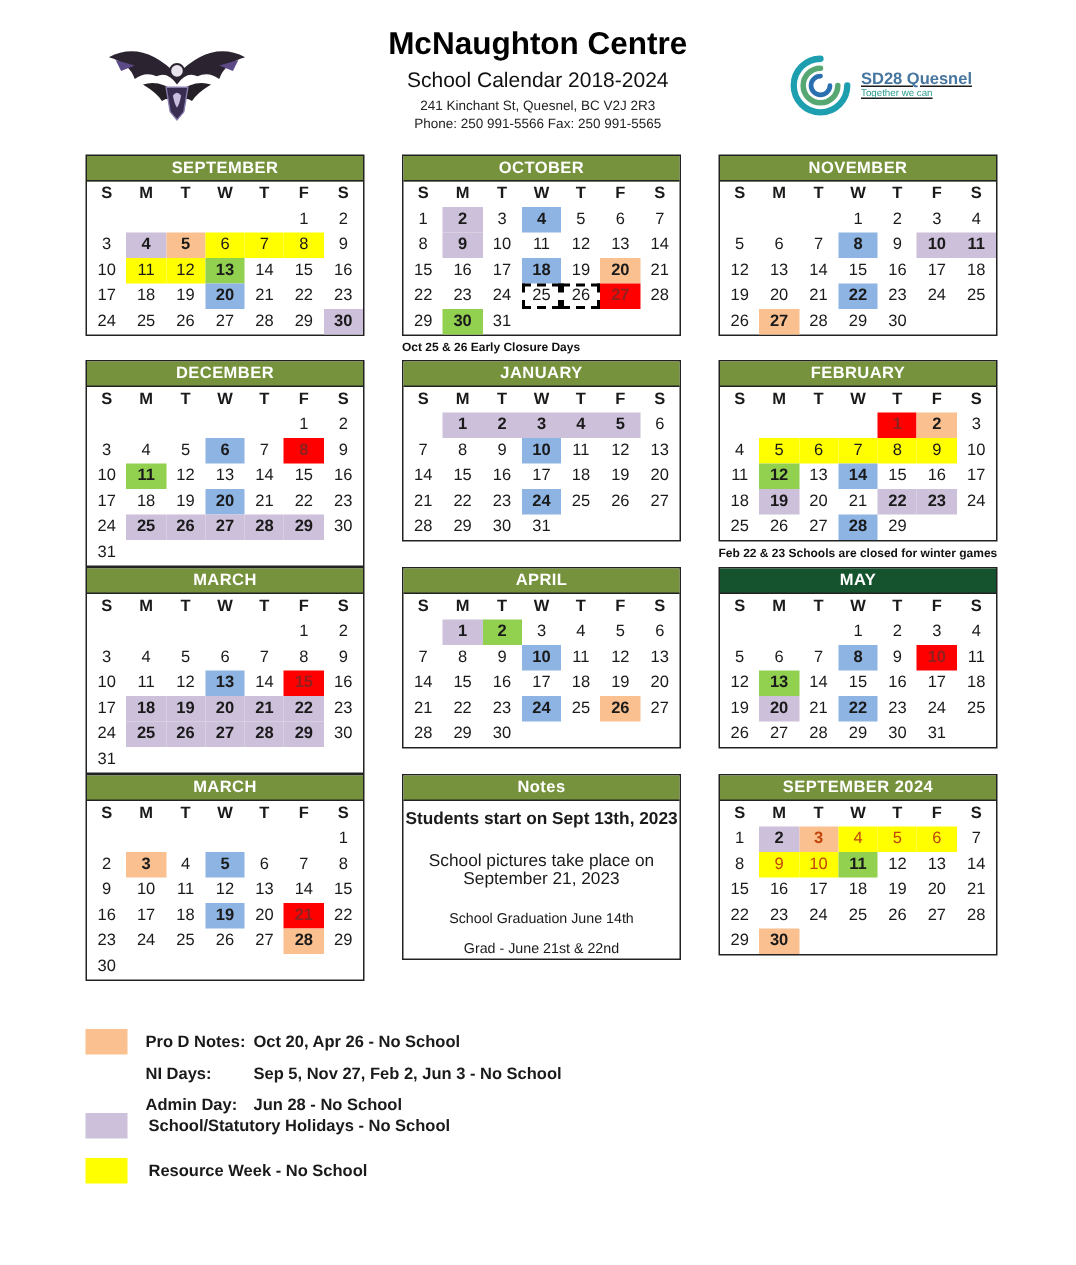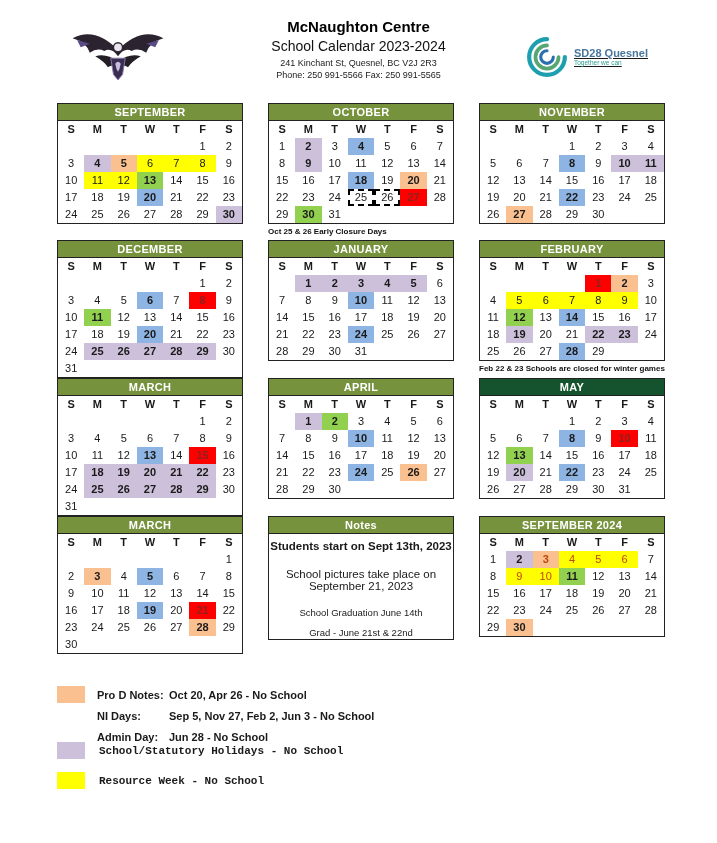--- a/index.html
+++ b/index.html
@@ -5,21 +5,21 @@
   html,body{margin:0;padding:0;}
   body{
     width:717px;height:843px;background:#ffffff;
     font-family:"Liberation Sans",sans-serif;color:#1a1a1a;
     position:relative;overflow:hidden;
   }
   .page{position:relative;width:717px;height:843px;}
 
   
   .hdr-center{position:absolute;left:0;top:18px;width:717px;text-align:center;}
-  .hdr-title{font-size:15px;font-weight:bold;color:#000;}
+  .hdr-title{font-size:21px;font-weight:bold;color:#000;}
   .hdr-sub{font-size:14px;margin-top:3px;color:#111;}
   .hdr-addr{font-size:9px;margin-top:4px;color:#222;}
   .hdr-phone{font-size:9px;margin-top:2px;color:#222;}
   .logo-eagle{position:absolute;left:68px;top:24px;width:100px;height:62px;}
   .logo-sd28{position:absolute;left:526px;top:34px;width:150px;height:46px;display:flex;align-items:center;gap:6px;text-decoration:underline;}
   .sd28-text{display:flex;flex-direction:column;line-height:1.1;}
   .sd28-name{font-size:11px;font-weight:bold;color:#46759e;}
   .sd28-tag{font-size:6.5px;color:#2a9d8f;}
 
   
@@ -54,21 +54,21 @@
 
   
   .legend-left{position:absolute;left:57px;top:684px;}
   .lg-row{display:flex;align-items:center;height:21px;}
   .lg-swatch{width:28px;height:17px;flex:0 0 28px;}
   .lg-gap{width:12px;flex:0 0 12px;}
   .lg-label{width:72px;flex:0 0 72px;font-size:11px;font-weight:bold;}
   .lg-value{font-size:11px;font-weight:bold;}
   .legend-colors{position:absolute;left:57px;top:742px;}
   .lc-row{display:flex;align-items:center;height:17px;margin-bottom:13px;}
-  .lc-label{font-size:11px;font-weight:bold;margin-left:14px;font-family:Liberation Mono, monospace;}
+  .lc-label{font-size:11px;font-weight:bold;margin-left:14px;}
   .legend-right{position:absolute;left:428px;top:684px;}
   .lr-row{display:flex;align-items:center;height:17px;margin-bottom:13px;}
   .lr-label{font-size:11px;margin-left:8px;}
 </style>
 </head>
 <body>
 
 <div class="page">
 
   <svg class="logo-eagle" viewBox="0 0 110 65">
@@ -76,21 +76,21 @@
     <path d="M10 16 L24 20 L14 24 Z" fill="#5b4a86"></path>
     <path d="M100 16 L86 20 L96 24 Z" fill="#5b4a86"></path>
     <path d="M30 34 Q42 30 55 40 Q68 30 80 34 Q70 40 66 46 Q60 42 55 48 Q50 42 44 46 Q40 40 30 34 Z" fill="#241f26"></path>
     <circle cx="55" cy="24" r="5" fill="#e9e5ee" stroke="#2b2430" stroke-width="1.5"></circle>
     <path d="M47 36 L63 36 L60 54 L55 60 L50 54 Z" fill="#3a2d52" stroke="#8a7fae" stroke-width="1"></path>
     <path d="M52 42 Q55 38 58 42 Q57 48 55 51 Q53 48 52 42 Z" fill="#c7bfdd"></path>
   </svg>
 
   <div class="hdr-center">
     <div class="hdr-title">McNaughton Centre</div>
-    <div class="hdr-sub">School Calendar 2023-2024</div>
+    <div class="hdr-sub">School Calendar 2018-2024</div>
     <div class="hdr-addr">241 Kinchant St, Quesnel, BC  V2J 2R3</div>
     <div class="hdr-phone">Phone:  250 991-5566  Fax:  250 991-5565</div>
   </div>
 
   <div class="logo-sd28">
     <svg width="42" height="42" viewBox="0 0 40 40">
       <path d="M20 3 A17 17 0 1 0 37 20" fill="none" stroke="#1d9fb0" stroke-width="4" stroke-linecap="round"></path>
       <path d="M20 9 A11 11 0 1 0 31 20" fill="none" stroke="#57a773" stroke-width="3.5" stroke-linecap="round"></path>
       <path d="M20 14 A6 6 0 1 0 26 20" fill="none" stroke="#2a6fb0" stroke-width="3" stroke-linecap="round"></path>
     </svg>

